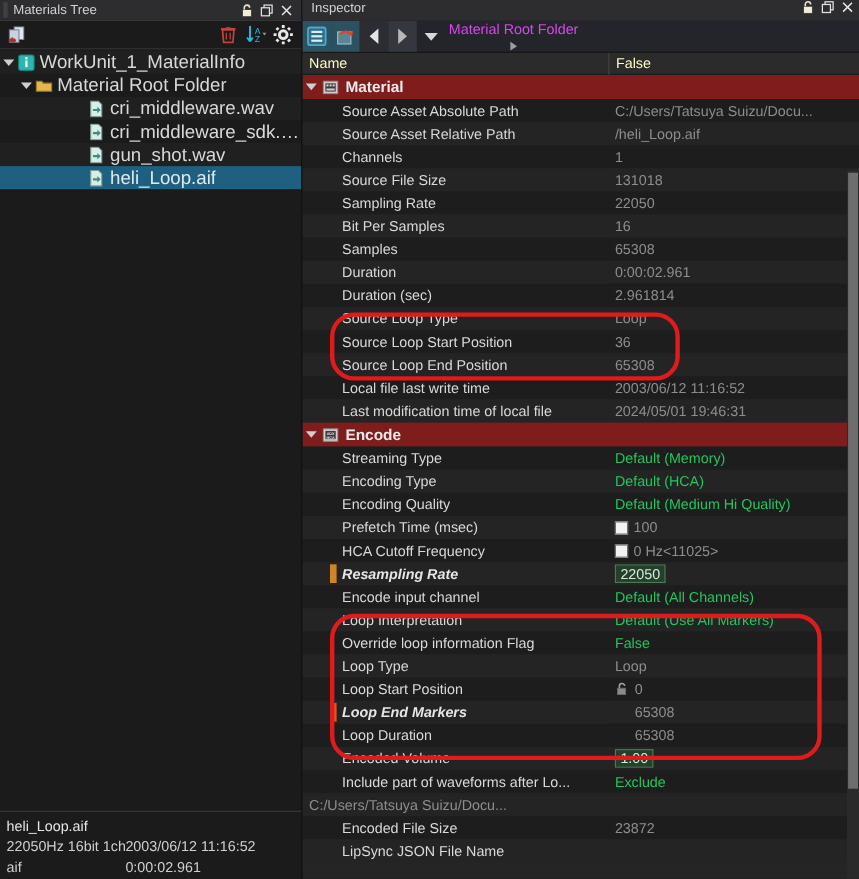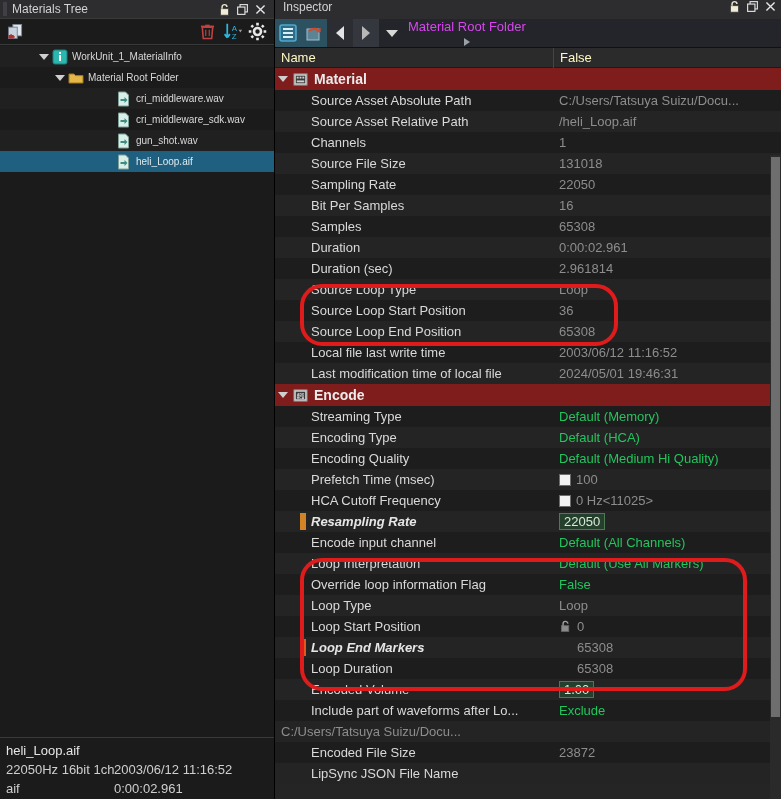--- a/index.html
+++ b/index.html
@@ -48,23 +48,22 @@
 
   #tree-body {
     flex: 1;
     background: #1b1b1b;
     overflow: hidden;
     padding-top: 1px;
   }
   .tree-row {
     height: 21px;
     display: flex; align-items: center;
-    color: #d8d8d8; font-size: 10px;
+    color: #d8d8d8; font-size: 17px;
     white-space: nowrap;
-    padding-left: 36px;
   }
   .tree-row.alt { background: #202020; }
   .tree-row.sel { background: #1f6080; }
   .tree-row.sel .tree-label { color: #dfe9ee; }
   .twisty {
     width: 16px; display:flex; align-items:center; justify-content:center;
     flex: 0 0 16px;
   }
   .tri-down {
     width: 0; height: 0;

